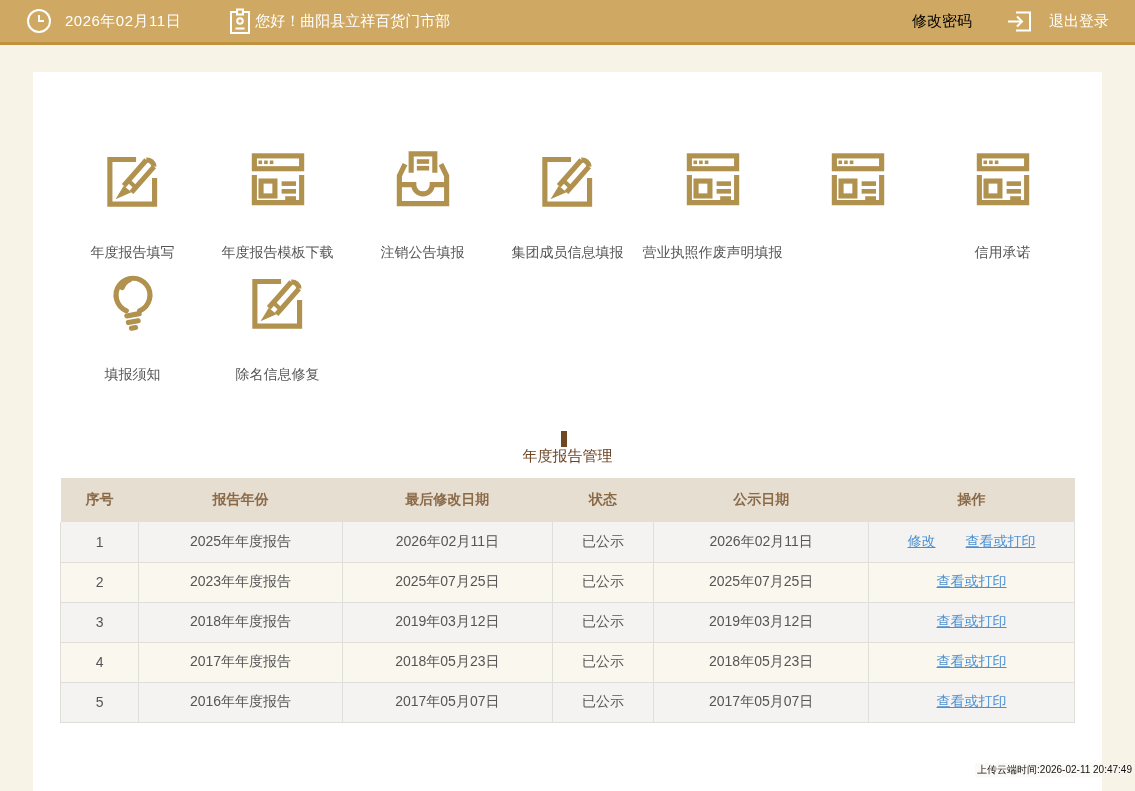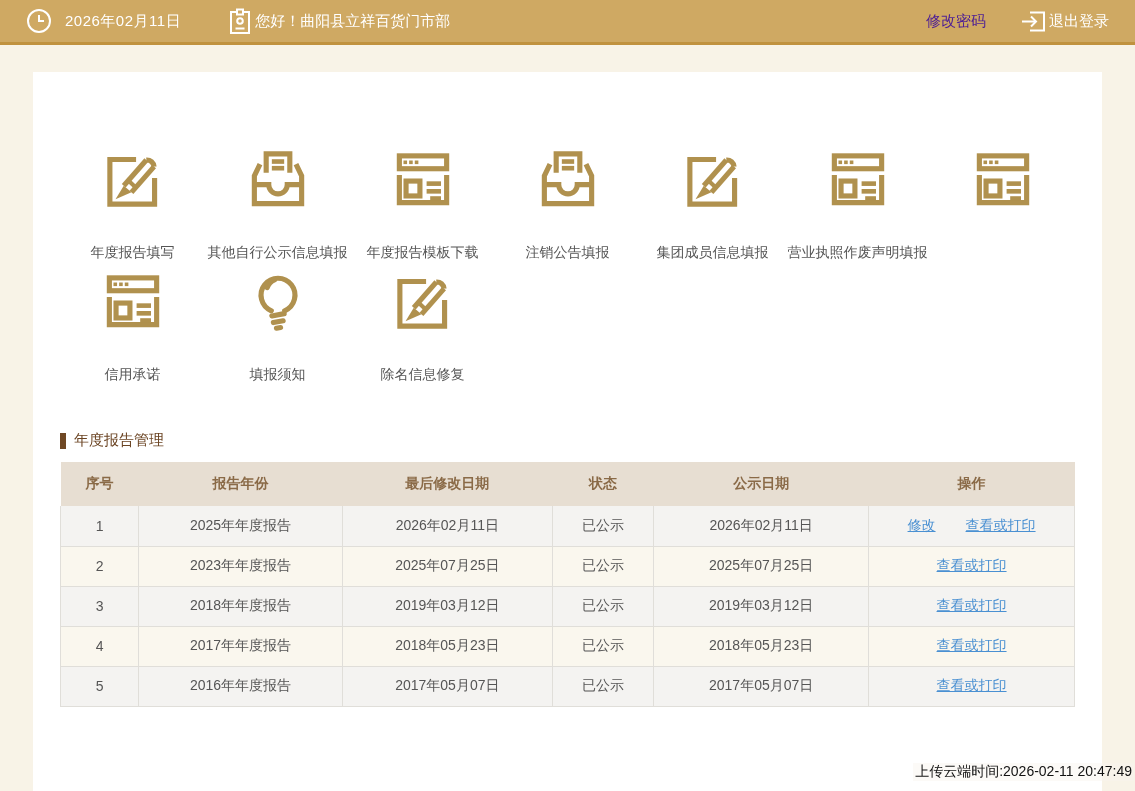--- a/index.html
+++ b/index.html
@@ -12,51 +12,51 @@
   .topbar {
     height:45px; background:#cfa963; border-bottom:3px solid #c0923f;
     display:flex; align-items:center; justify-content:space-between;
     padding:0 26px; color:#fff; font-size:15px;
   }
   .tb-left, .tb-right { display:flex; align-items:center; }
   .tb-icon { display:inline-flex; align-items:center; }
   .tb-date { margin-left:13px; letter-spacing:.5px; }
   .tb-badge { margin-left:48px; }
   .tb-greeting { margin-left:4px; }
-  .tb-link { cursor:pointer; color:#4c1d95; text-decoration:none; }
+  .tb-link { cursor:pointer; color:#000000; text-decoration:none; }
   .tb-logout { display:flex; align-items:center; margin-left:34px; cursor:pointer; color:#fff; text-decoration:none; }
-  .tb-logout .lbl { margin-left:2px; }
+  .tb-logout .lbl { margin-left:16px; }
   
   .card {
     margin:27px 33px 0; background:#fff; min-height:719px;
     padding:70px 27px 40px;
   }
   
   .menu { display:flex; flex-wrap:wrap; }
   .menu-item { width:145px; text-align:center; cursor:pointer; }
   .mi-icon svg { width:74px; height:74px; display:inline-block; }
   .mi-label { display:block; margin-top:22px; font-size:14px; color:#555; line-height:1.55; }
   
   .report { margin-top:46px; }
-  .sec-title { display:flex; align-items:center; font-size:15px; color:#6b4423; font-weight:500; }
+  .sec-title { display:flex; align-items:center; font-size:15px; color:#6b4423; font-weight:500;flex-direction:column; }
   .sec-bar { width:6px; height:16px; background:#6f4824; margin-right:8px; }
   table { width:100%; border-collapse:collapse; margin-top:12px; font-size:14px; table-layout:fixed; }
   col.c-seq{width:7.7%} col.c-year{width:20.1%} col.c-mod{width:20.7%}
   col.c-status{width:10%} col.c-pub{width:21.2%} col.c-ops{width:20.3%}
   thead th { background:#e7ded2; color:#8a6a47; font-weight:bold; height:44px; text-align:center; }
   tbody td {
     height:40px; text-align:center; color:#555;
     border:1px solid #e0ded9; border-top:0;
   }
   tbody tr:nth-child(odd){ background:#f4f3f1; }
   tbody tr:nth-child(even){ background:#faf7ee; }
   .ops a { color:#4a90d2; text-decoration:underline; margin:0 15px; cursor:pointer; }
   
   .watermark {
-    position:absolute; top:763px; right:1px; font-size:14px; color:#121212;
+    position:absolute; top:763px; right:1px; font-size:10px; color:#121212;
     white-space:nowrap; background:rgba(248,245,238,.45); padding:0 2px; z-index:5;
   }
   .symhost { position:absolute; width:0; height:0; overflow:hidden; }
 </style>
 </head>
 <body>
 
 <svg class="symhost" aria-hidden="true">
   <defs>
     <symbol id="sym-edit" viewBox="0 0 72 72">
@@ -143,26 +143,20 @@
 
   <div class="menu">
     <div class="menu-item">
       <span class="mi-icon"><svg>
             <use href="#sym-edit"></use>
           </svg></span>
       <span class="mi-label">年度报告填写</span>
     </div>
     <div class="menu-item">
       <span class="mi-icon"><svg>
-            <use href="#sym-inbox"></use>
-          </svg></span>
-      <span class="mi-label">其他自行公示信息填报</span>
-    </div>
-    <div class="menu-item">
-      <span class="mi-icon"><svg>
             <use href="#sym-browser"></use>
           </svg></span>
       <span class="mi-label">年度报告模板下载</span>
     </div>
     <div class="menu-item">
       <span class="mi-icon"><svg>
             <use href="#sym-inbox"></use>
           </svg></span>
       <span class="mi-label">注销公告填报</span>
     </div>

